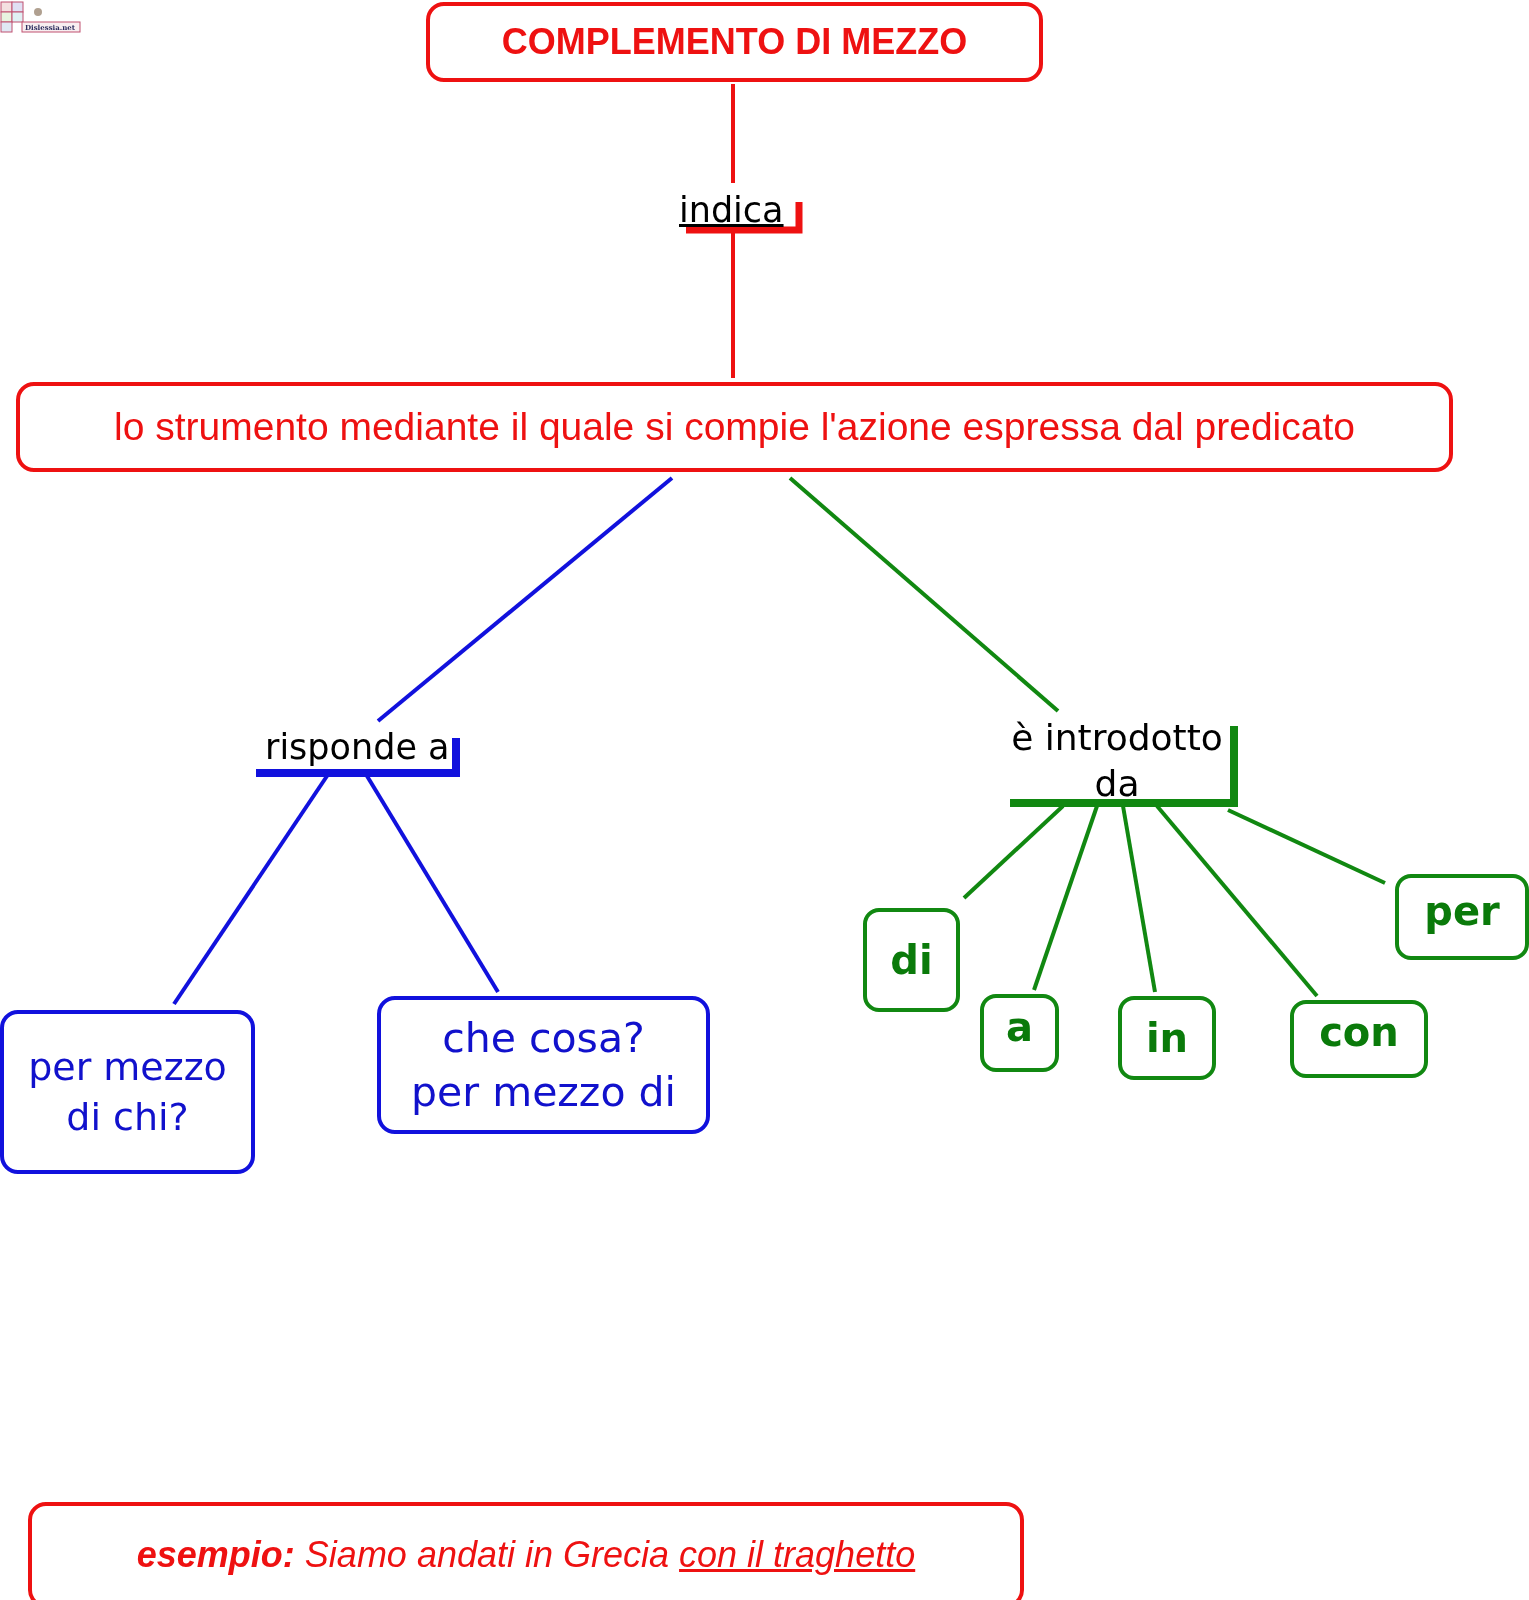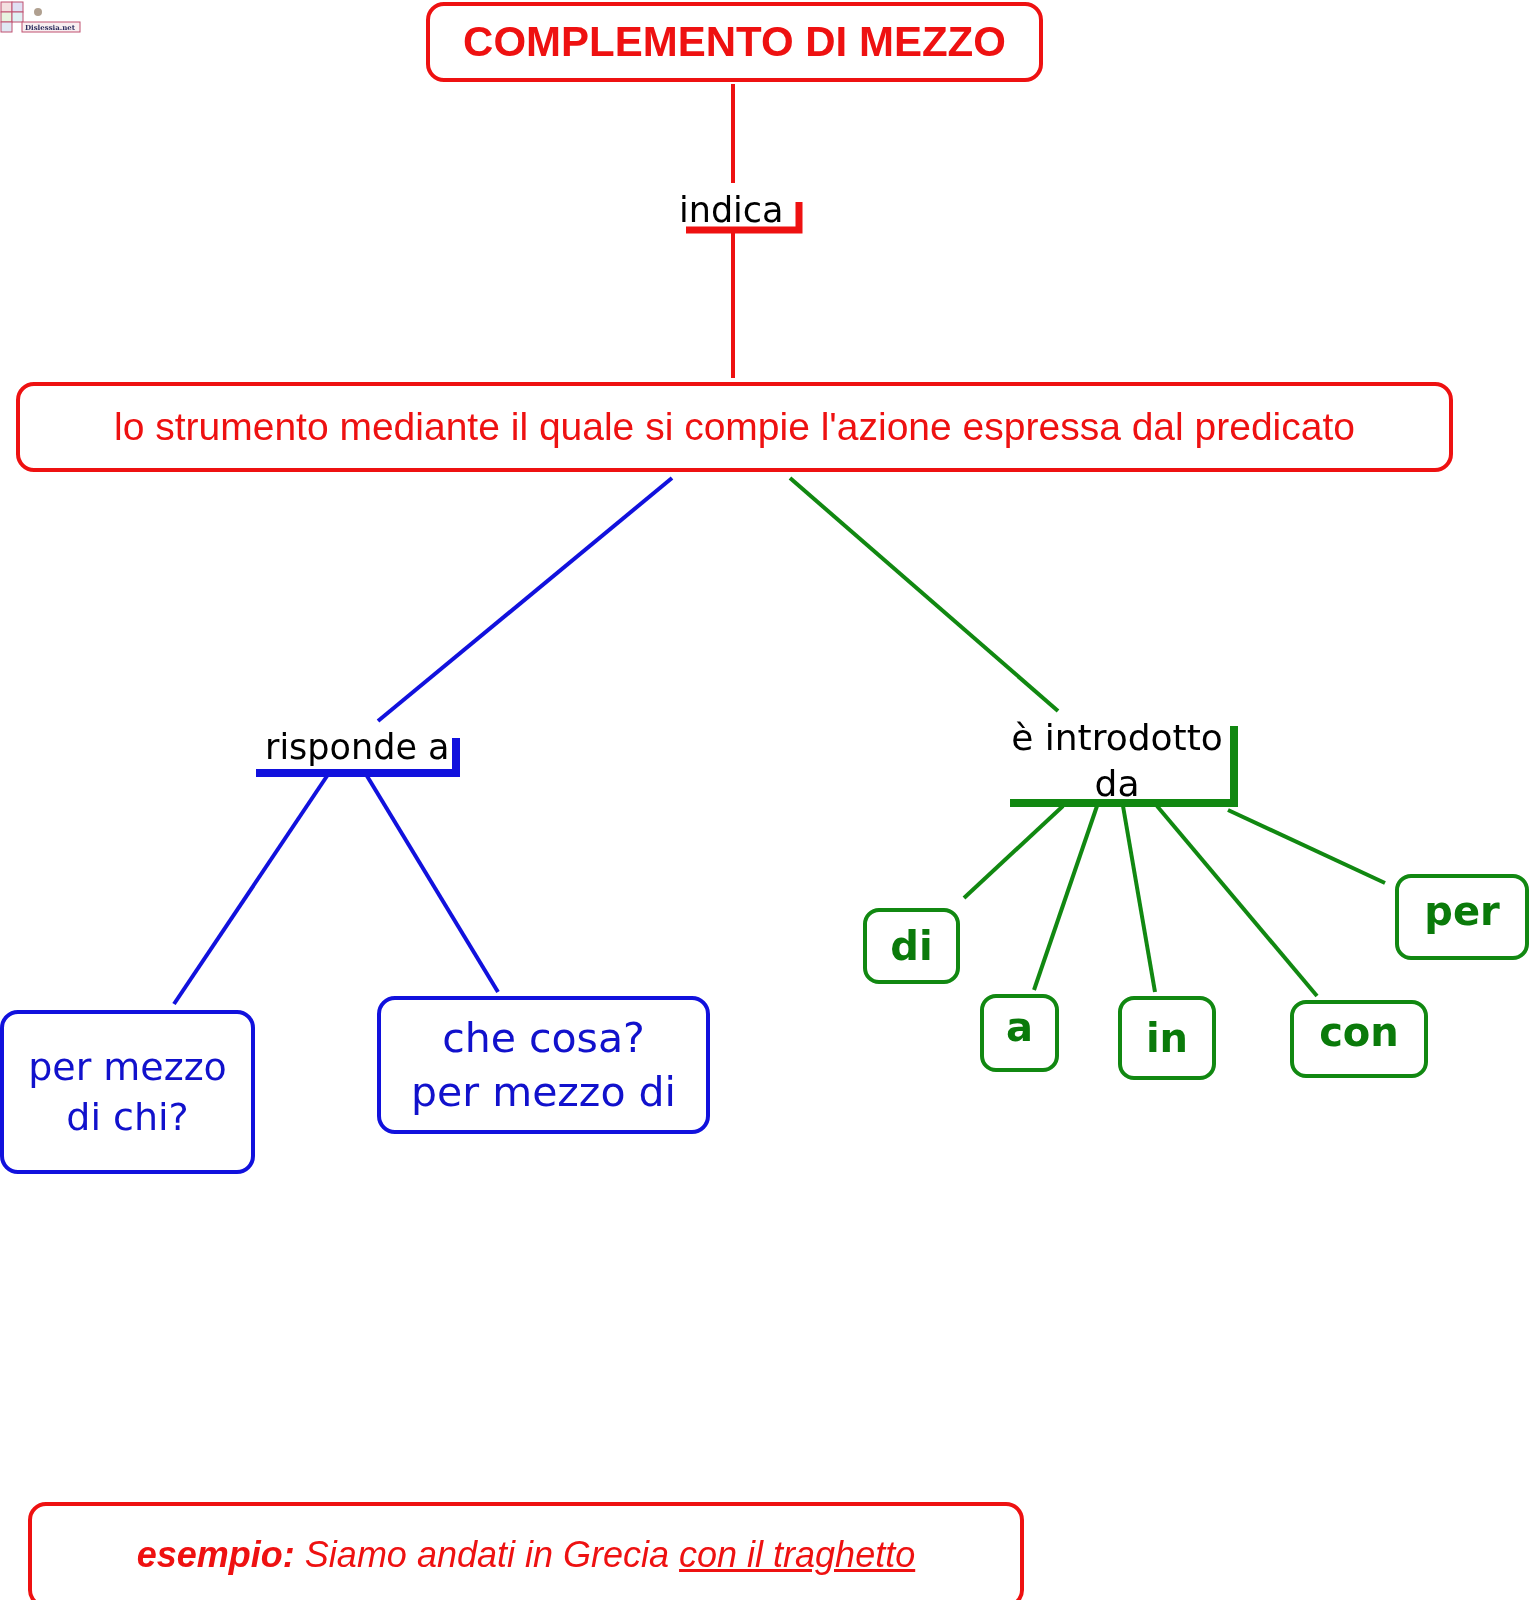--- a/index.html
+++ b/index.html
@@ -42,25 +42,25 @@
 
   <line x1="790" y1="478" x2="1058" y2="711" stroke="#118811" stroke-width="4"></line>
   <path d="M1010 803 L1234 803 L1234 726" fill="none" stroke="#118811" stroke-width="8"></path>
   <line x1="1063" y1="806" x2="964" y2="898" stroke="#118811" stroke-width="4"></line>
   <line x1="1097" y1="806" x2="1034" y2="990" stroke="#118811" stroke-width="4"></line>
   <line x1="1123" y1="806" x2="1155" y2="992" stroke="#118811" stroke-width="4"></line>
   <line x1="1157" y1="806" x2="1317" y2="996" stroke="#118811" stroke-width="4"></line>
   <line x1="1228" y1="810" x2="1385" y2="883" stroke="#118811" stroke-width="4"></line>
 </svg>
 
-<div class="node red-box" style="left:426px; top:2px; width:617px; height:80px; font-weight:bold; font-size:42px;">
+<div class="node red-box" style="left:426px; top:2px; width:617px; height:80px; font-weight:bold; font-size:36px;">
   <span>COMPLEMENTO DI MEZZO</span>
 </div>
 
-<div class="label" style="left:676px; top:188px; width:120px; text-align:left; padding-left:3px;">indica</div>
+<div class="label" style="left:676px; top:188px; width:120px; text-align:left; padding-left:3px;text-decoration:underline;">indica</div>
 
 <div class="node red-box" style="left:16px; top:382px; width:1437px; height:90px; font-size:39px;">
   <span>lo strumento mediante il quale si compie l'azione espressa dal predicato</span>
 </div>
 
 <div class="label" style="left:246px; top:725px; width:205px; text-align:left;margin-left:19px;">risponde a</div>
 
 <div class="node blue-box" style="left:0px; top:1010px; width:255px; height:164px; flex-direction:column;">
   <span>per mezzo</span>
   <span>di chi?</span>
@@ -68,21 +68,21 @@
 <div class="node blue-box" style="left:377px; top:996px; width:333px; height:138px; font-size:41px; line-height:54px; flex-direction:column;">
   <span>che cosa?</span>
   <span>per mezzo di</span>
 </div>
 
 <div class="label" style="left:1002px; top:715px; width:230px; line-height:46px; font-size:36px;">
   <div>è introdotto</div>
   <div>da</div>
 </div>
 
-<div class="node green-box" style="left:863px; top:908px; width:97px; height:76px;">
+<div class="node green-box" style="left:863px; top:908px; width:97px; height:104px;">
   <span>di</span>
 </div>
 <div class="node green-box" style="left:980px; top:994px; width:79px; height:78px; padding-bottom:12px;">
   <span>a</span>
 </div>
 <div class="node green-box" style="left:1118px; top:996px; width:98px; height:84px;">
   <span>in</span>
 </div>
 <div class="node green-box" style="left:1290px; top:1000px; width:138px; height:78px; padding-bottom:15px;">
   <span>con</span>

